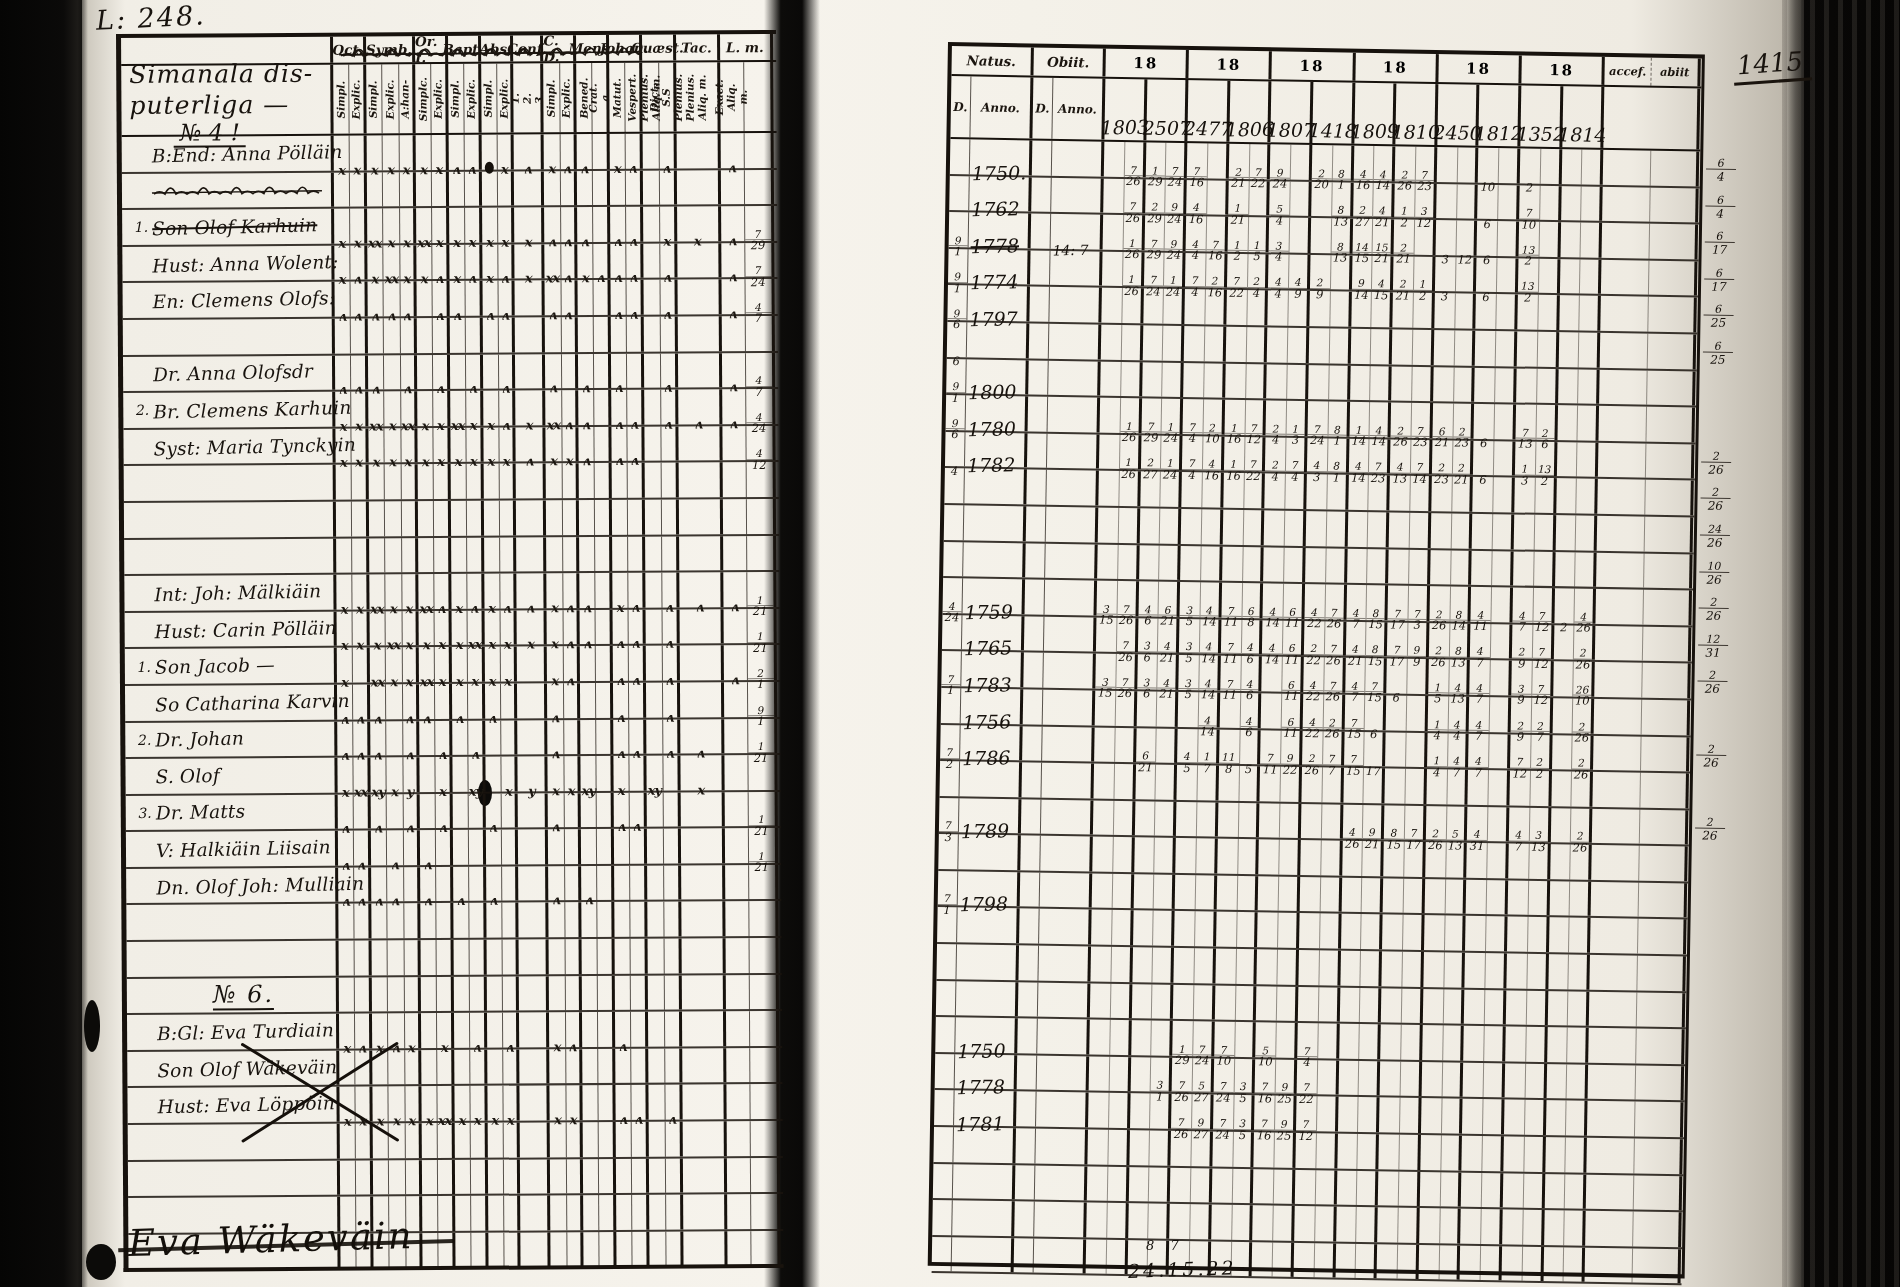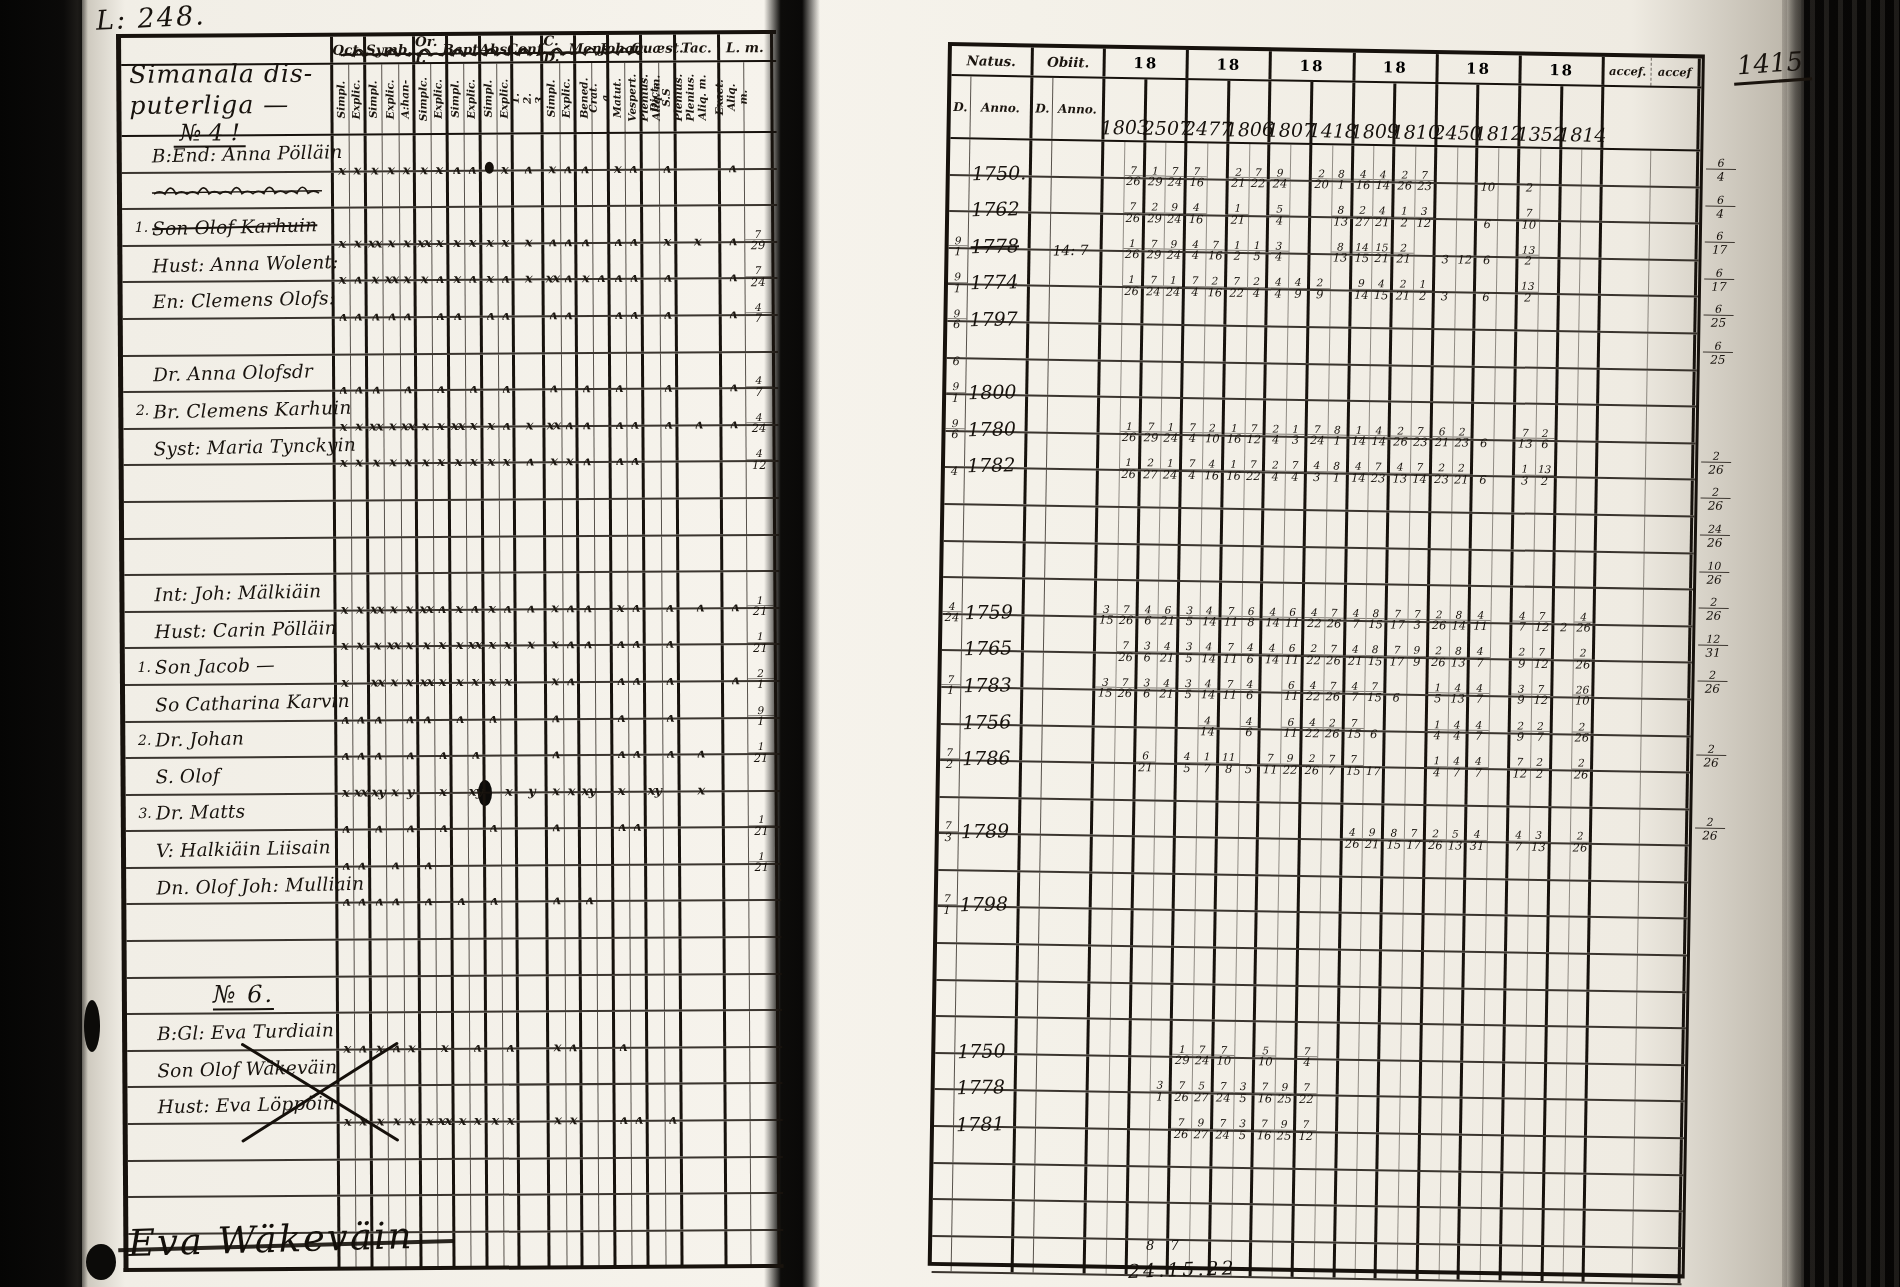--- a/index.html
+++ b/index.html
@@ -1682,21 +1682,21 @@
       <div class="c ge gl pr" style="width: 82px;">Natus.</div>
       <div class="c ge gl pr" style="width: 72px;">Obiit.</div>
       <div class="c ge gl" style="width: 83.2px; font-weight: bold; font-size: 15px; letter-spacing: 2px;">18</div>
       <div class="c ge gl" style="width: 83.2px; font-weight: bold; font-size: 15px; letter-spacing: 2px;">18</div>
       <div class="c ge gl" style="width: 83.2px; font-weight: bold; font-size: 15px; letter-spacing: 2px;">18</div>
       <div class="c ge gl" style="width: 83.2px; font-weight: bold; font-size: 15px; letter-spacing: 2px;">18</div>
       <div class="c ge gl" style="width: 83.2px; font-weight: bold; font-size: 15px; letter-spacing: 2px;">18</div>
       <div class="c ge gl" style="width: 83.2px; font-weight: bold; font-size: 15px; letter-spacing: 2px;">18</div>
       <div class="c ge" style="width: 96px; display: flex;">
         <div class="gl pr" style="flex: 1 1 0%; font-size: 11.5px; border-right: 1.3px dashed rgba(26, 20, 14, 0.6);">accef.</div>
-        <div class="gl pr" style="flex: 1 1 0%; font-size: 11.5px;">accef</div>
+        <div class="gl pr" style="flex: 1 1 0%; font-size: 11.5px;">abiit</div>
       </div>
     </div>
     <div class="hrow" style="height: 63px;">
       <div class="c" style="width: 20px;">
         <div class="gl pr" style="font-size: 12px; height: 100%;">D.</div>
       </div>
       <div class="c ge" style="width: 62px;">
         <div class="gl pr" style="font-size: 12px; height: 100%;">Anno.</div>
       </div>
       <div class="c" style="width: 20px;">

